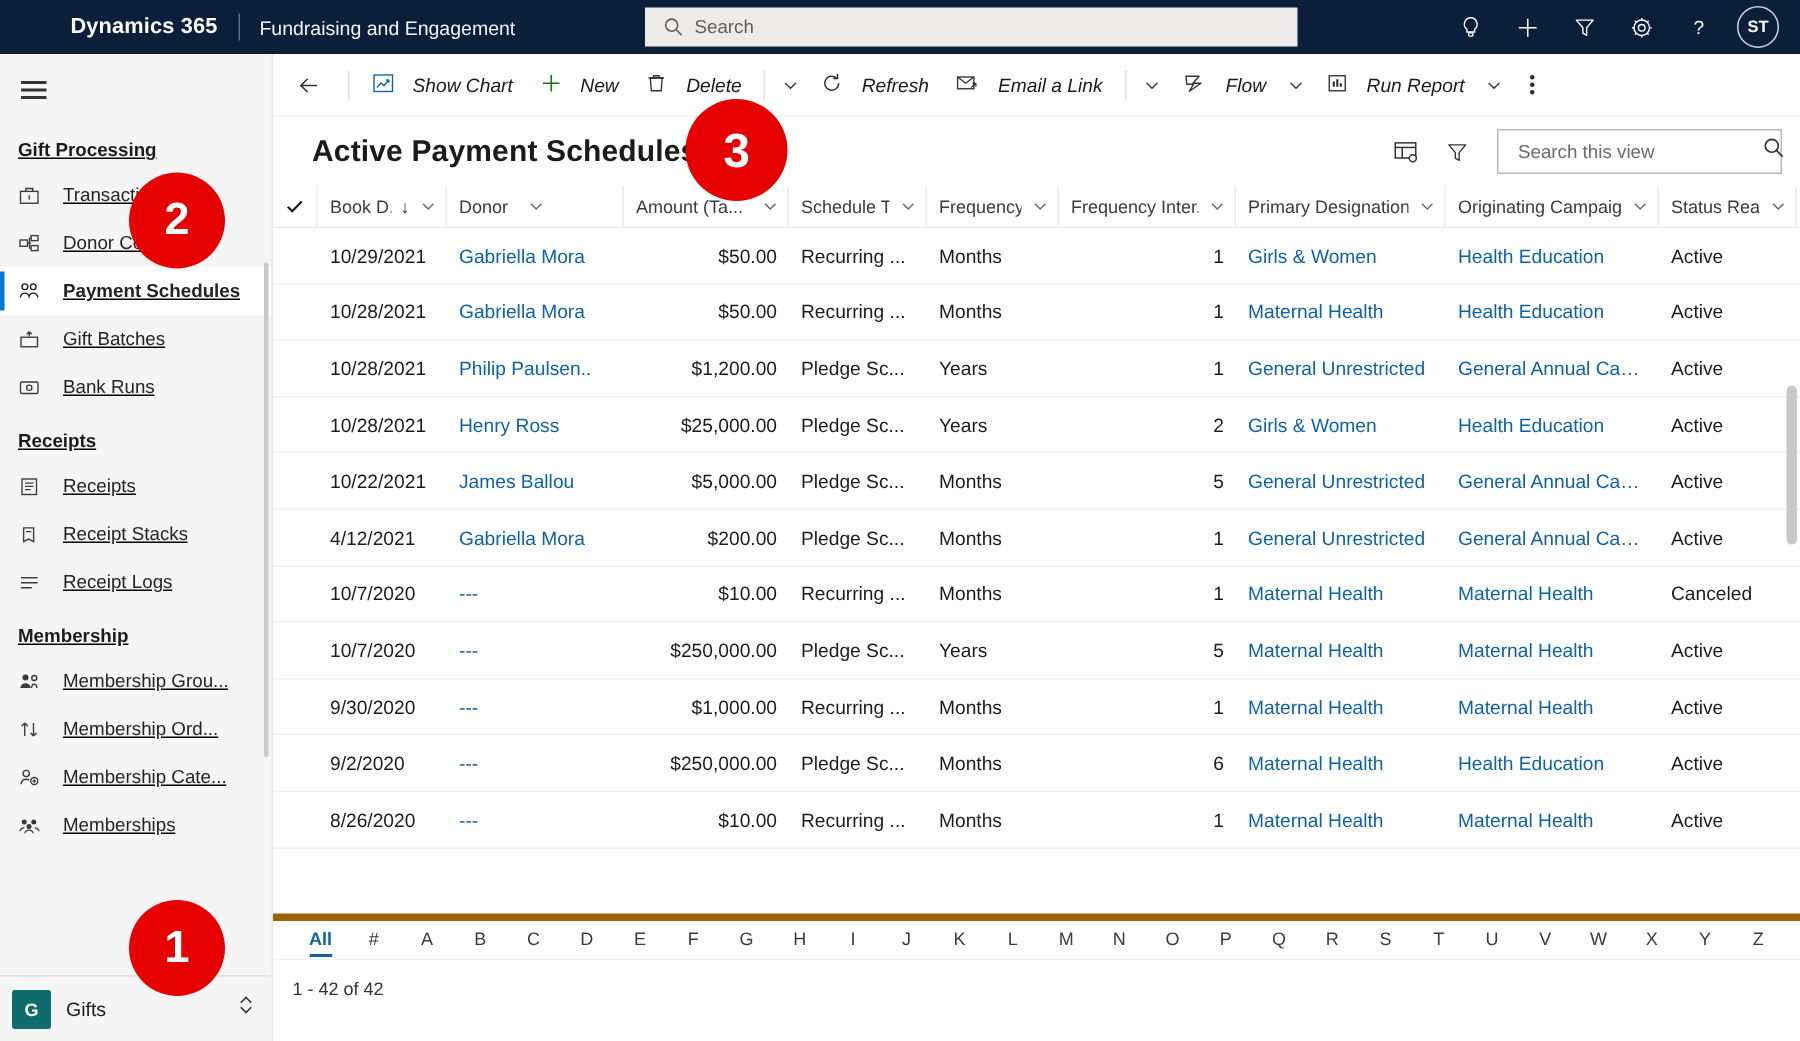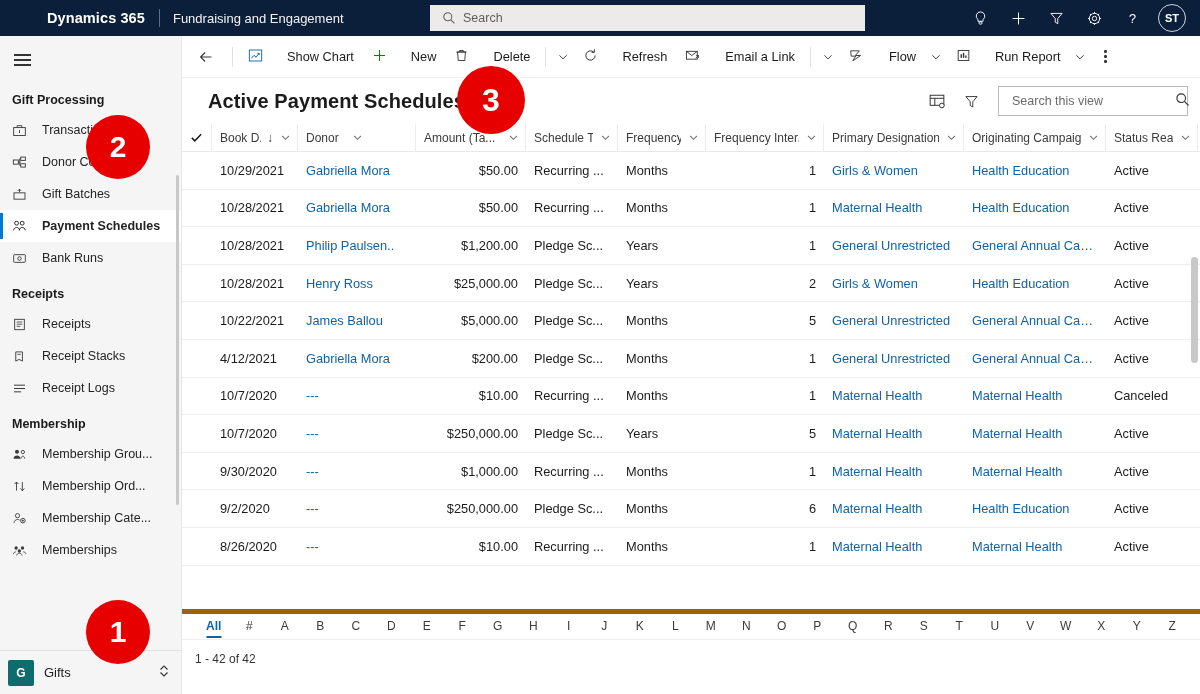--- a/index.html
+++ b/index.html
@@ -63,21 +63,21 @@
     border-right: 1px solid #e8e8e8;
     overflow: hidden;
   }
   .hamburger {
     width: 44px; height: 40px;
     display: flex; align-items: center; justify-content: center;
     cursor: pointer; margin-top: 4px;
   }
   .ham-bars { width: 17px; }
   .ham-bars div { height: 1.4px; background: #333; margin: 3.6px 0; }
-  .sb-scroll { height: 575px; overflow: hidden; position: relative; }
+  .sb-scroll { height: 575px; overflow: hidden; position: relative; text-decoration: underline; }
   .sb-group {
     font-size: 12.5px; font-weight: bold; color: #1b1b1b;
     padding: 13px 0 7px 12px;
   }
   .sb-item {
     display: flex; align-items: center;
     height: 32px; padding-left: 12px;
     font-size: 12.5px; color: #242424;
     cursor: pointer; position: relative;
     white-space: nowrap;
@@ -124,24 +124,25 @@
     height: 42px; display: flex; align-items: center;
     padding-left: 8px; border-bottom: 1px solid #f0f0f0;
   }
   .back-btn {
     width: 32px; height: 32px;
     display: flex; align-items: center; justify-content: center;
     cursor: pointer; margin-right: 4px;
   }
   .vdiv { width: 1px; height: 20px; background: #e0e0e0; margin: 0 6px; }
   .cmd {
-    display: flex; align-items: center; gap: 24px;
+    display: flex; align-items: center; gap: 12px;
     height: 32px; padding: 0 9px;
     font-size: 12.8px; color: #1b1b1b; cursor: pointer;
     white-space: nowrap;
+    font-style: italic;
   }
   .cmd-chev {
     width: 22px; height: 32px;
     display: flex; align-items: center; justify-content: center;
     cursor: pointer;
   }
   .overflow-dots {
     width: 28px; height: 32px;
     display: flex; flex-direction: column; align-items: center;
     justify-content: center; gap: 2.6px; cursor: pointer;
@@ -339,38 +340,38 @@
         <span class="sb-ico">
           <svg width="15" height="15" viewBox="0 0 18 18">
               <rect x="1.6" y="6" width="6" height="5" fill="none" stroke="#3b3b3b" stroke-width="1.1"></rect>
               <rect x="10.5" y="2.5" width="5.5" height="4" fill="none" stroke="#3b3b3b" stroke-width="1.1"></rect>
               <rect x="10.5" y="10.5" width="5.5" height="4" fill="none" stroke="#3b3b3b" stroke-width="1.1"></rect>
               <path d="M7.6 8.5h2.9M10.5 4.5H9.2v8h1.3" fill="none" stroke="#3b3b3b" stroke-width="1"></path>
             </svg>
         </span>
         <span class="sb-label">Donor Com...</span>
       </div>
-      <div class="sb-item">
-        <span class="sb-ico">
-          <svg width="15" height="15" viewBox="0 0 18 18">
-              <rect x="2.4" y="7" width="13.2" height="7.6" fill="none" stroke="#3b3b3b" stroke-width="1.1"></rect>
-              <path d="M9 6.3V2.6M9 2.6l-2 2M9 2.6l2 2" fill="none" stroke="#3b3b3b" stroke-width="1.1"></path>
-            </svg>
-        </span>
-        <span class="sb-label">Gift Batches</span>
-      </div>
       <div class="sb-item selected">
         <span class="sb-ico">
           <svg width="15" height="15" viewBox="0 0 18 18">
               <circle cx="5.5" cy="5" r="2.3" fill="none" stroke="#1b1b1b" stroke-width="1.1"></circle>
               <circle cx="12.2" cy="5" r="2.3" fill="none" stroke="#1b1b1b" stroke-width="1.1"></circle>
               <path d="M1.8 13.6c.4-2.3 1.9-3.5 3.7-3.5s3.3 1.2 3.7 3.5M8.6 13.6c.4-2.3 1.9-3.5 3.6-3.5s3.3 1.2 3.7 3.5" fill="none" stroke="#1b1b1b" stroke-width="1.1"></path>
             </svg>
         </span>
         <span class="sb-label">Payment Schedules</span>
+      </div>
+      <div class="sb-item">
+        <span class="sb-ico">
+          <svg width="15" height="15" viewBox="0 0 18 18">
+              <rect x="2.4" y="7" width="13.2" height="7.6" fill="none" stroke="#3b3b3b" stroke-width="1.1"></rect>
+              <path d="M9 6.3V2.6M9 2.6l-2 2M9 2.6l2 2" fill="none" stroke="#3b3b3b" stroke-width="1.1"></path>
+            </svg>
+        </span>
+        <span class="sb-label">Gift Batches</span>
       </div>
       <div class="sb-item">
         <span class="sb-ico">
           <svg width="15" height="15" viewBox="0 0 18 18">
               <rect x="2" y="4.4" width="14" height="9.2" rx="1" fill="none" stroke="#3b3b3b" stroke-width="1.1"></rect>
               <circle cx="9" cy="9" r="2.1" fill="none" stroke="#3b3b3b" stroke-width="1.1"></circle>
             </svg>
         </span>
         <span class="sb-label">Bank Runs</span>
       </div>

